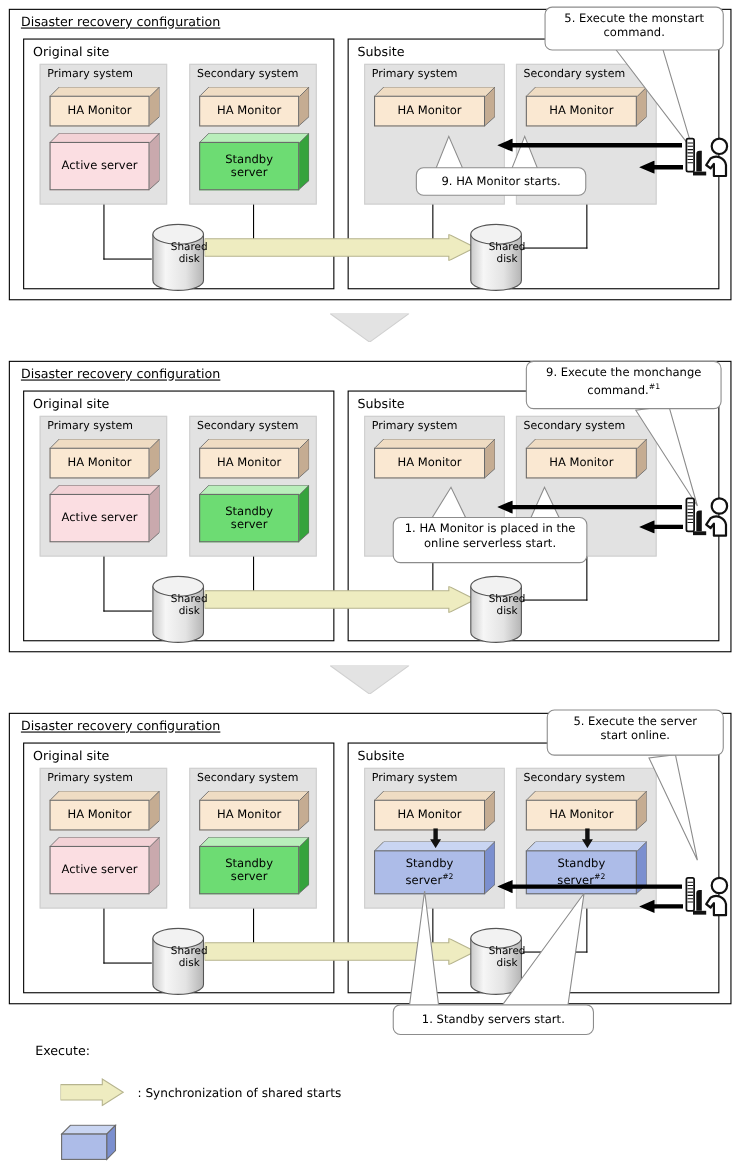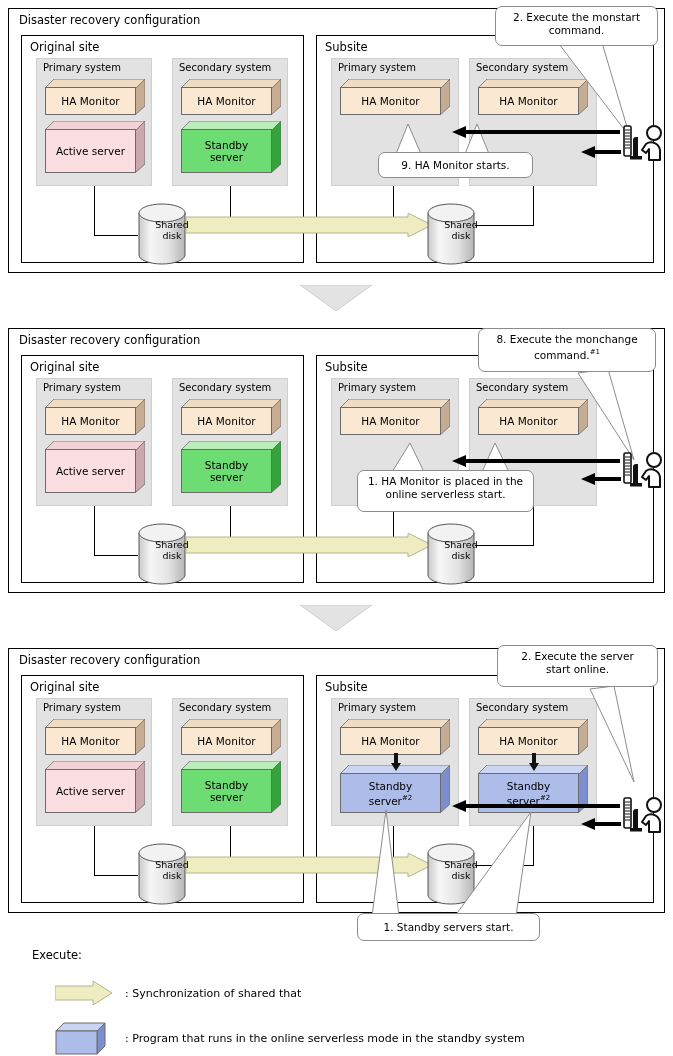--- a/index.html
+++ b/index.html
@@ -6,21 +6,21 @@
   body{
     width:673px;height:1056px;position:relative;overflow:hidden;
     font-family:"DejaVu Sans","Liberation Sans",sans-serif;
     color:#000;
   }
   .panel{position:absolute;left:8px;width:657px;border:1.5px solid #000;background:#fff;box-sizing:border-box;}
   #panel1{top:8px;height:265px;}
   #panel2{top:328px;height:265px;}
   #panel3{top:648px;height:265px;}
 
-  .panel-title{position:absolute;left:10px;top:4px;font-size:11.5px;white-space:nowrap;}
+  .panel-title{position:absolute;left:10px;top:4px;font-size:11.5px;white-space:nowrap;text-decoration:underline;}
 
   .site{position:absolute;border:1.2px solid #000;background:#fff;box-sizing:border-box;}
   .site-title{position:absolute;left:8px;top:4px;font-size:11.5px;white-space:nowrap;}
   .site-left{left:12px;top:26px;width:283px;height:228px;}
   .site-right{left:307px;top:26px;width:338px;height:228px;}
 
   .sysbox{position:absolute;background:#e2e2e2;border:1px solid #cfcfcf;box-sizing:border-box;}
   .sys-title{position:absolute;left:6px;top:3px;font-size:10px;white-space:nowrap;}
 
   
@@ -575,38 +575,38 @@
   <polygon points="392,472 410,443 424,472" fill="#ffffff" stroke="#8c8c8c" stroke-width="1"></polygon>
   <polygon points="482,472 495,443 509,472" fill="#ffffff" stroke="#8c8c8c" stroke-width="1"></polygon>
 
   <polygon points="590,689 634,782 614,686" fill="#ffffff" stroke="#8c8c8c" stroke-width="1"></polygon>
 
   <polygon points="372,916 386,810 399,916" fill="#ffffff" stroke="#8c8c8c" stroke-width="1"></polygon>
   <polygon points="455,916 531,812 516,916" fill="#ffffff" stroke="#8c8c8c" stroke-width="1"></polygon>
 </svg>
 
 <div class="callout" style="left:495px;top:6px;width:163px;height:40px;">
-  <div>2. Execute the monstart</div>
+  <div>5. Execute the monstart</div>
   <div>command.</div>
 </div>
 <div class="callout" style="left:378px;top:152px;width:155px;height:26px;display:flex;align-items:center;justify-content:center;">
   <span>9. HA Monitor starts.</span>
 </div>
 
 <div class="callout" style="left:478px;top:328px;width:178px;height:44px;">
-  <div>8. Execute the monchange</div>
+  <div>9. Execute the monchange</div>
   <div><span>command.</span><span class="sup">#1</span></div>
 </div>
 <div class="callout" style="left:357px;top:470px;width:177px;height:42px;">
   <div>1. HA Monitor is placed in the</div>
   <div>online serverless start.</div>
 </div>
 
 <div class="callout" style="left:497px;top:645px;width:161px;height:42px;">
-  <div>2. Execute the server</div>
+  <div>5. Execute the server</div>
   <div>start online.</div>
 </div>
 <div class="callout" style="left:357px;top:913px;width:183px;height:28px;display:flex;align-items:center;justify-content:center;">
   <span>1. Standby servers start.</span>
 </div>
 
 <div class="cmdarrow" style="left:452px;top:126px;">
   <svg width="168" height="12" viewBox="0 0 168 12">
       <polygon points="0,6 14,0 14,4 168,4 168,8 14,8 14,12" fill="#000"></polygon>
     </svg>
@@ -694,23 +694,22 @@
 </div>
 
 <div id="legend">
   <div class="legend-title">Execute:</div>
 
   <div class="legend-row" style="left:55px;top:62px;">
     <svg width="58" height="26" viewBox="0 0 58 26">
         <polygon points="0,6 38,6 38,1 57,13 38,25 38,20 0,20" fill="#eeecc0" stroke="#b6b48e" stroke-width="1"></polygon>
       </svg>
   </div>
-  <div class="legend-text" style="left:125px;top:69px;">: Synchronization of shared that</div>
+  <div class="legend-text" style="left:125px;top:69px;">: Synchronization of shared starts</div>
 
   <div class="legend-row" style="left:55px;top:104px;">
     <svg width="58" height="34" viewBox="0 0 58 34">
       <polygon points="1,9 9,1 50,1 42,9" fill="#c9d5f2" stroke="#6b6b6b" stroke-width="1"></polygon>
       <polygon points="42,9 50,1 50,24 42,32" fill="#7b8fcf" stroke="#6b6b6b" stroke-width="1"></polygon>
       <rect x="1" y="9" width="41" height="23" fill="#adbce8" stroke="#6b6b6b" stroke-width="1"></rect>
     </svg>
   </div>
-  <div class="legend-text" style="left:125px;top:114px;">: Program that runs in the online serverless mode in the standby system</div>
 </div>
 
 </body></html>

